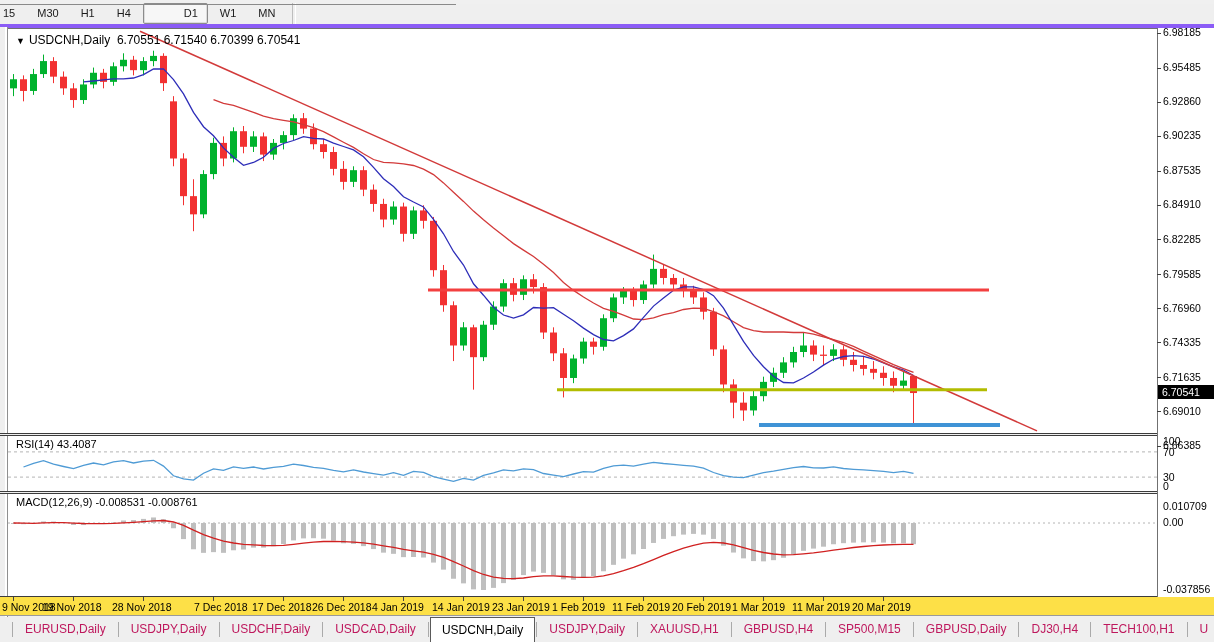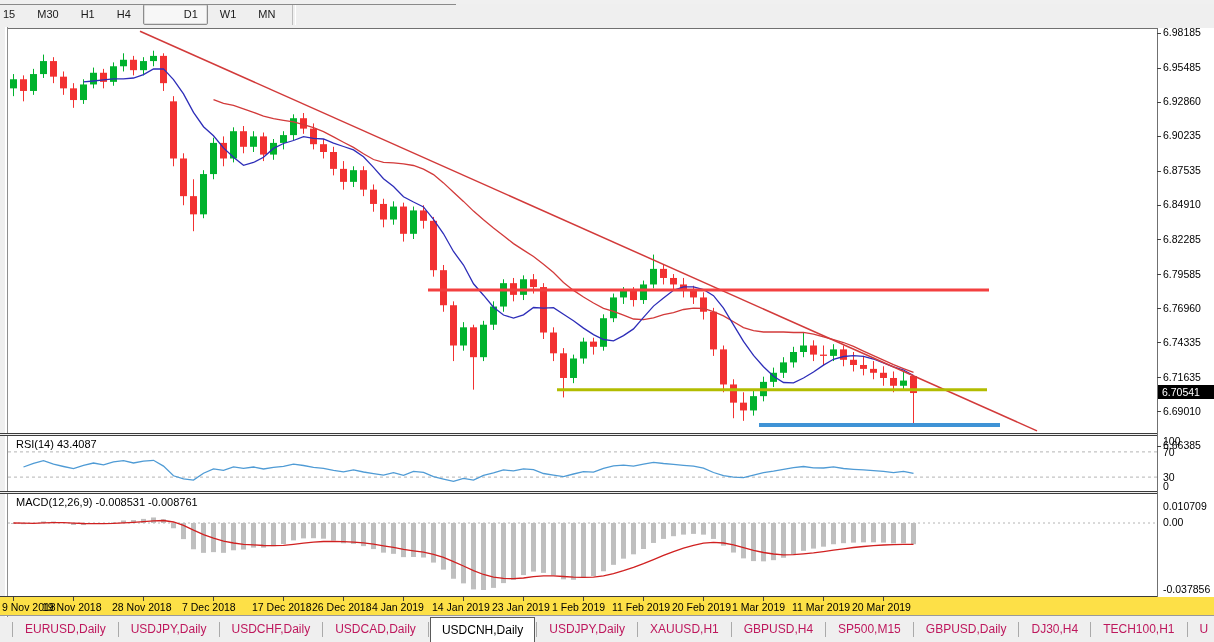--- a/index.html
+++ b/index.html
@@ -1,20 +1,20 @@
 <!DOCTYPE html>
 <html><head>
 <meta charset="utf-8">
 <style>
   html,body{margin:0;padding:0;background:#e6e6e6;font-family:"Liberation Sans",sans-serif;}
   #app{position:relative;width:1214px;height:642px;background:#f0f0f0;overflow:hidden;
        -webkit-user-select:none;user-select:none;}
   
   #toolbar{position:absolute;left:0;top:4px;width:1214px;height:27px;background:#efefef;
-           border-bottom:2px solid #8b5cf6;box-sizing:border-box;display:flex;align-items:flex-start;}
+           border-bottom:7px solid #8b5cf6;box-sizing:border-box;display:flex;align-items:flex-end;}
   #toolbar .topedge{position:absolute;left:0;top:0;width:456px;height:1px;background:#8a8a8a;}
   .tfbtn{font-size:11px;color:#1a1a1a;padding:3px 9px;margin:0 1px;border:1px solid transparent;
          border-radius:2px;line-height:13px;}
   .tfbtn.first{padding-left:2px;margin-left:0;}
   .tfbtn.active{background:#f7f7f7;border:1px solid #8c8c8c;box-shadow:inset 0 0 0 1px #dcdcdc;padding-left:40px;}
   .tfsep{width:2px;height:21px;margin:0 6px;border-left:1px solid #bdbdbd;border-right:1px solid #ffffff;}
   
   #left-rail{position:absolute;left:0;top:27px;width:8px;height:590px;background:#efefef;
              border-right:1px solid #8f8f8f;box-sizing:border-box;box-shadow:inset -2px 0 0 #ffffff;}
   
@@ -65,20 +65,24 @@
       <div class="tfbtn">H4</div>
       <div class="tfbtn active">D1</div>
       <div class="tfbtn">W1</div>
       <div class="tfbtn">MN</div>
       <div class="tfsep"></div>
     </div>
 
   <div id="left-rail"></div>
 
   <div id="price-row" class="panelrow">
+    <div class="chartlabel">
+      <span class="caret">▼</span><span>USDCNH,Daily</span>&nbsp;
+      <span>6.70551 6.71540 6.70399 6.70541</span>
+    </div>
     <svg id="price-svg" width="1149" height="405" viewBox="0 0 1149 405">
         <line x1="5.5" y1="45.06619496855356" x2="5.5" y2="67.14481132075414" stroke="#00b22d" stroke-width="1"></line>
         <rect x="2" y="50.26116352201211" width="7" height="9.091194968553047" fill="#00b22d"></rect>
         <line x1="15.5" y1="46.36493710691762" x2="15.5" y2="72.33977987421385" stroke="#f23131" stroke-width="1"></line>
         <rect x="12" y="50.26116352201211" width="7" height="11.688679245283481" fill="#f23131"></rect>
         <line x1="25.5" y1="39.87122641509386" x2="25.5" y2="65.84606918239008" stroke="#00b22d" stroke-width="1"></line>
         <rect x="22" y="45.06619496855356" width="7" height="16.883647798742032" fill="#00b22d"></rect>
         <line x1="35.5" y1="25.585062893081105" x2="35.5" y2="48.9624213836469" stroke="#00b22d" stroke-width="1"></line>
         <rect x="32" y="32.07877358490487" width="7" height="12.987421383648687" fill="#00b22d"></rect>
         <line x1="45.5" y1="28.18254716981038" x2="45.5" y2="54.15738993710661" stroke="#f23131" stroke-width="1"></line>
@@ -417,21 +421,21 @@
     </div>
 
   <div id="time-axis">
       <div class="datetick" style="left: 13px;"></div>
       <div class="datelabel" style="left: 2px;">9 Nov 2018</div>
       <div class="datetick" style="left: 73px;"></div>
       <div class="datelabel" style="left: 42px;">19 Nov 2018</div>
       <div class="datetick" style="left: 143px;"></div>
       <div class="datelabel" style="left: 112px;">28 Nov 2018</div>
       <div class="datetick" style="left: 213px;"></div>
-      <div class="datelabel" style="left: 182px;">7 Dec 2018</div>
+      <div class="datelabel" style="left: 194px;">7 Dec 2018</div>
       <div class="datetick" style="left: 283px;"></div>
       <div class="datelabel" style="left: 252px;">17 Dec 2018</div>
       <div class="datetick" style="left: 343px;"></div>
       <div class="datelabel" style="left: 312px;">26 Dec 2018</div>
       <div class="datetick" style="left: 403px;"></div>
       <div class="datelabel" style="left: 372px;">4 Jan 2019</div>
       <div class="datetick" style="left: 463px;"></div>
       <div class="datelabel" style="left: 432px;">14 Jan 2019</div>
       <div class="datetick" style="left: 523px;"></div>
       <div class="datelabel" style="left: 492px;">23 Jan 2019</div>

